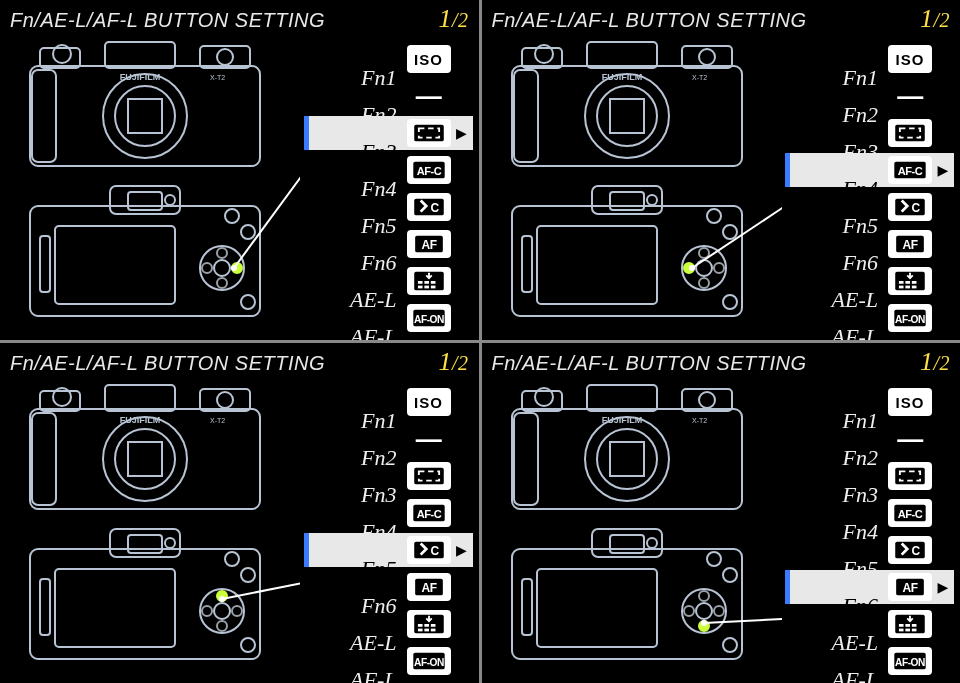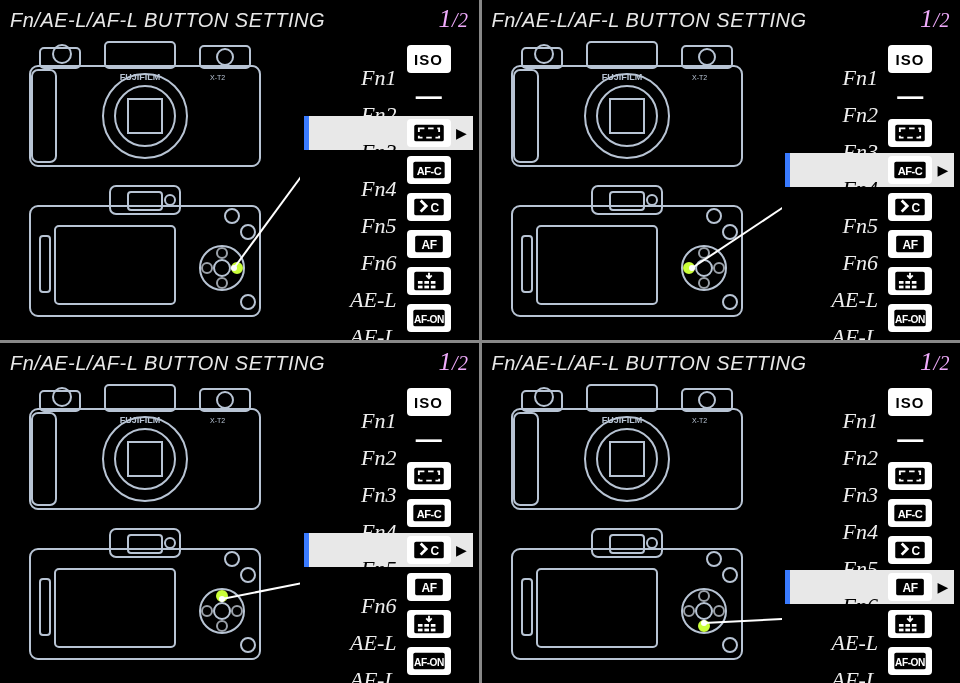--- a/index.html
+++ b/index.html
@@ -26,21 +26,21 @@
     font-size: 20px;
     letter-spacing: 0.5px;
     color: #e8e8e8;
     font-style: italic;
     gap: 8px;
   }
   .titlebar .page {
     font-family: Georgia, "Times New Roman", serif;
     font-style: italic;
     font-size: 20px;
-    color: #f0abfc;
+    color: #fde047;
   }
   .titlebar .page .big {
     font-size: 26px;
     font-weight: normal;
   }
   .content {
     display: flex;
     flex-direction: row;
     height: calc(100% - 30px);
   }

